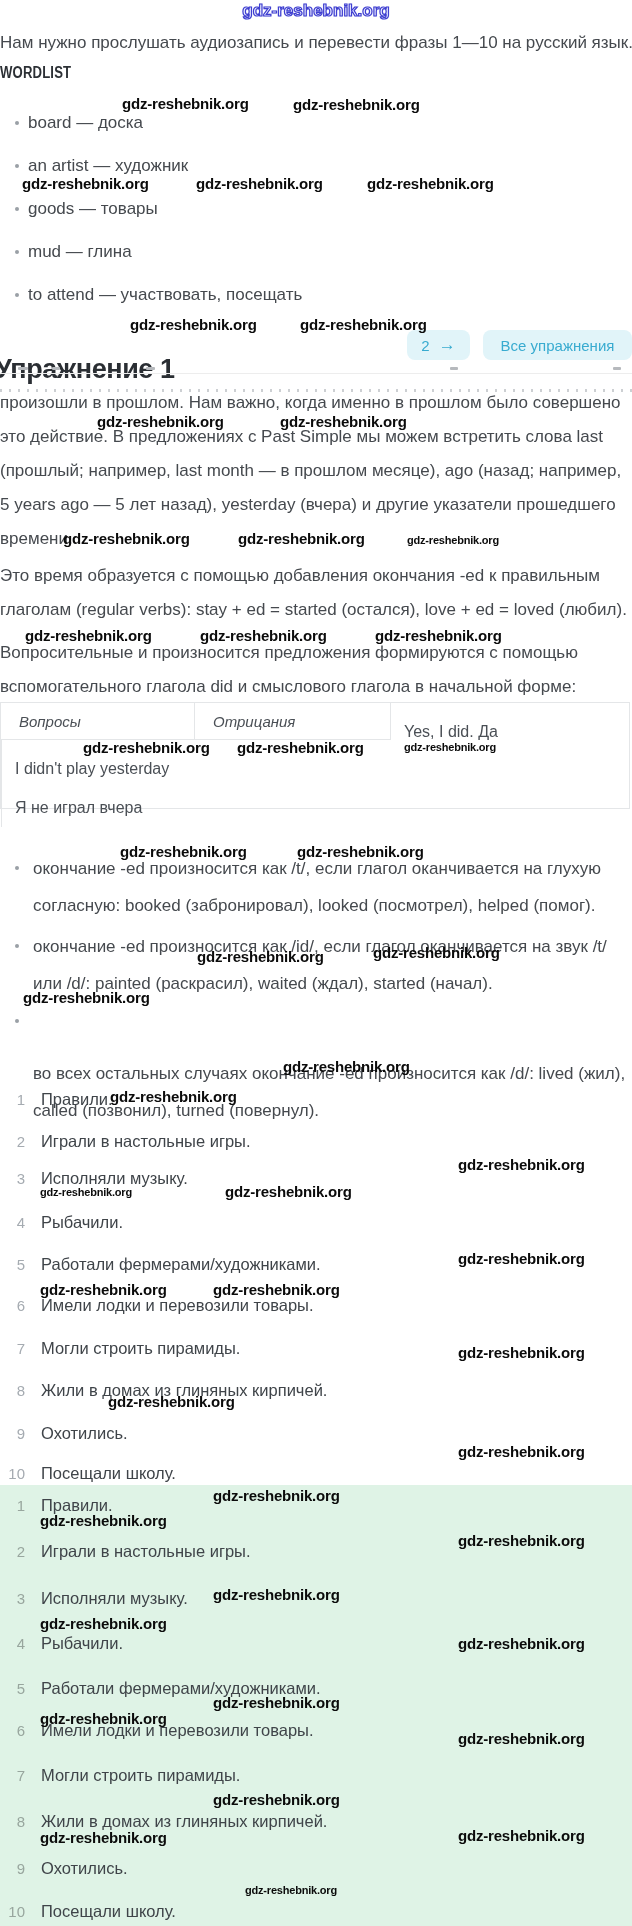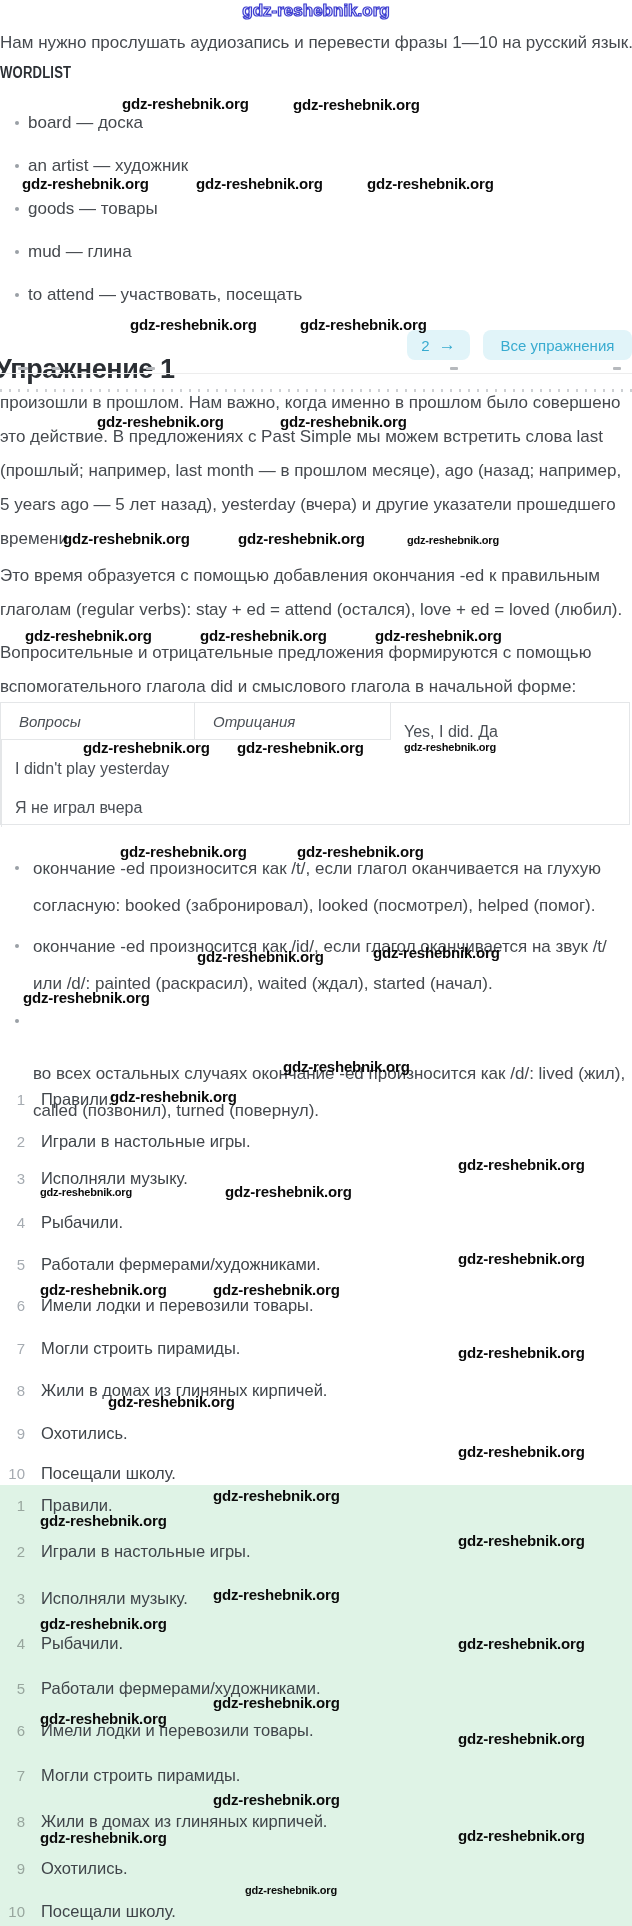--- a/index.html
+++ b/index.html
@@ -27,21 +27,21 @@
   .btn{position:absolute;top:330px;height:30px;background:#e1f4f9;color:#38abd0;
     font-size:15px;border:none;border-radius:8px;display:flex;align-items:center;justify-content:center;
     font-family:"Liberation Sans",sans-serif;cursor:pointer;gap:9px;white-space:nowrap;}
   .btn .arr{font-size:17px;}
   
   .frag{position:absolute;height:3px;background:#b6b9bd;border-radius:1px;}
   .hairline{position:absolute;left:0;top:373px;width:632px;height:1px;background:#ededed;}
   .speckrow{position:absolute;left:0;top:389px;width:632px;height:3px;opacity:.5;
     background:repeating-linear-gradient(90deg,#9aa0a6 0 2px,transparent 2px 9px);}
   
-  .ptable{position:absolute;left:0;top:702px;width:630px;height:123px;border:1px solid #e4e6e8;
+  .ptable{position:absolute;left:0;top:702px;width:630px;height:107px;border:1px solid #e4e6e8;
     box-sizing:border-box;display:grid;grid-template-columns:193px 196px 1fr;grid-template-rows:37px 1fr;}
   .th{font-style:italic;font-size:15px;color:#4a4f55;border-bottom:1px solid #e4e6e8;padding:10px 0 0 18px;box-sizing:border-box;}
   .th.c1{padding-left:18px;}
   .td{font-size:16px;color:#4a4f55;padding-top:9px;line-height:39px;box-sizing:border-box;}
   .td.c1{padding-left:8px;}
   .td.c2,.td.c3{padding-left:13px;}
   .cb2,.cb3{border-left:1px solid #e4e6e8;}
   
   .rule{position:absolute;left:0;width:632px;box-sizing:border-box;padding-left:33px;
     font-size:17px;line-height:37px;color:#45494e;}
@@ -89,22 +89,22 @@
 <div class="frag" style="left:613px;top:367px;width:8px;"></div>
 <div class="hairline"></div>
 <div class="speckrow"></div>
 
 <div class="tline" style="top:393px">произошли в прошлом. Нам важно, когда именно в прошлом было совершено</div>
 <div class="tline" style="top:427px">это действие. В предложениях с Past Simple мы можем встретить слова last</div>
 <div class="tline" style="top:461px">(прошлый; например, last month — в прошлом месяце), ago (назад; например,</div>
 <div class="tline" style="top:495px">5 years ago — 5 лет назад), yesterday (вчера) и другие указатели прошедшего</div>
 <div class="tline" style="top:529px">времени.</div>
 <div class="tline" style="top:566px"><span>Это время образуется с помощью добавления окончания </span><span class="b">-ed</span><span> к правильным</span></div>
-<div class="tline" style="top:600px"><span>глаголам (</span><span class="b">regular verbs</span><span>): stay + ed = attend (остался), love + ed = loved (любил).</span></div>
-<div class="tline" style="top:643px">Вопросительные и отрицательные предложения формируются с помощью</div>
+<div class="tline" style="top:600px"><span>глаголам (</span><span class="b">regular verbs</span><span>): stay + ed = started (остался), love + ed = loved (любил).</span></div>
+<div class="tline" style="top:643px">Вопросительные и произносится предложения формируются с помощью</div>
 <div class="tline" style="top:677px"><span>вспомогательного глагола </span><span class="b">did</span><span> и смыслового глагола в начальной форме:</span></div>
 
 <div class="ptable">
   <div class="th c1">Вопросы</div>
   <div class="th cb3">Отрицания</div>
   <div class="td c2 cb2">
     <div>Yes, I did. Да</div>
   </div>
   <div class="td c3 cb3">
     <div>I didn't play yesterday</div>

